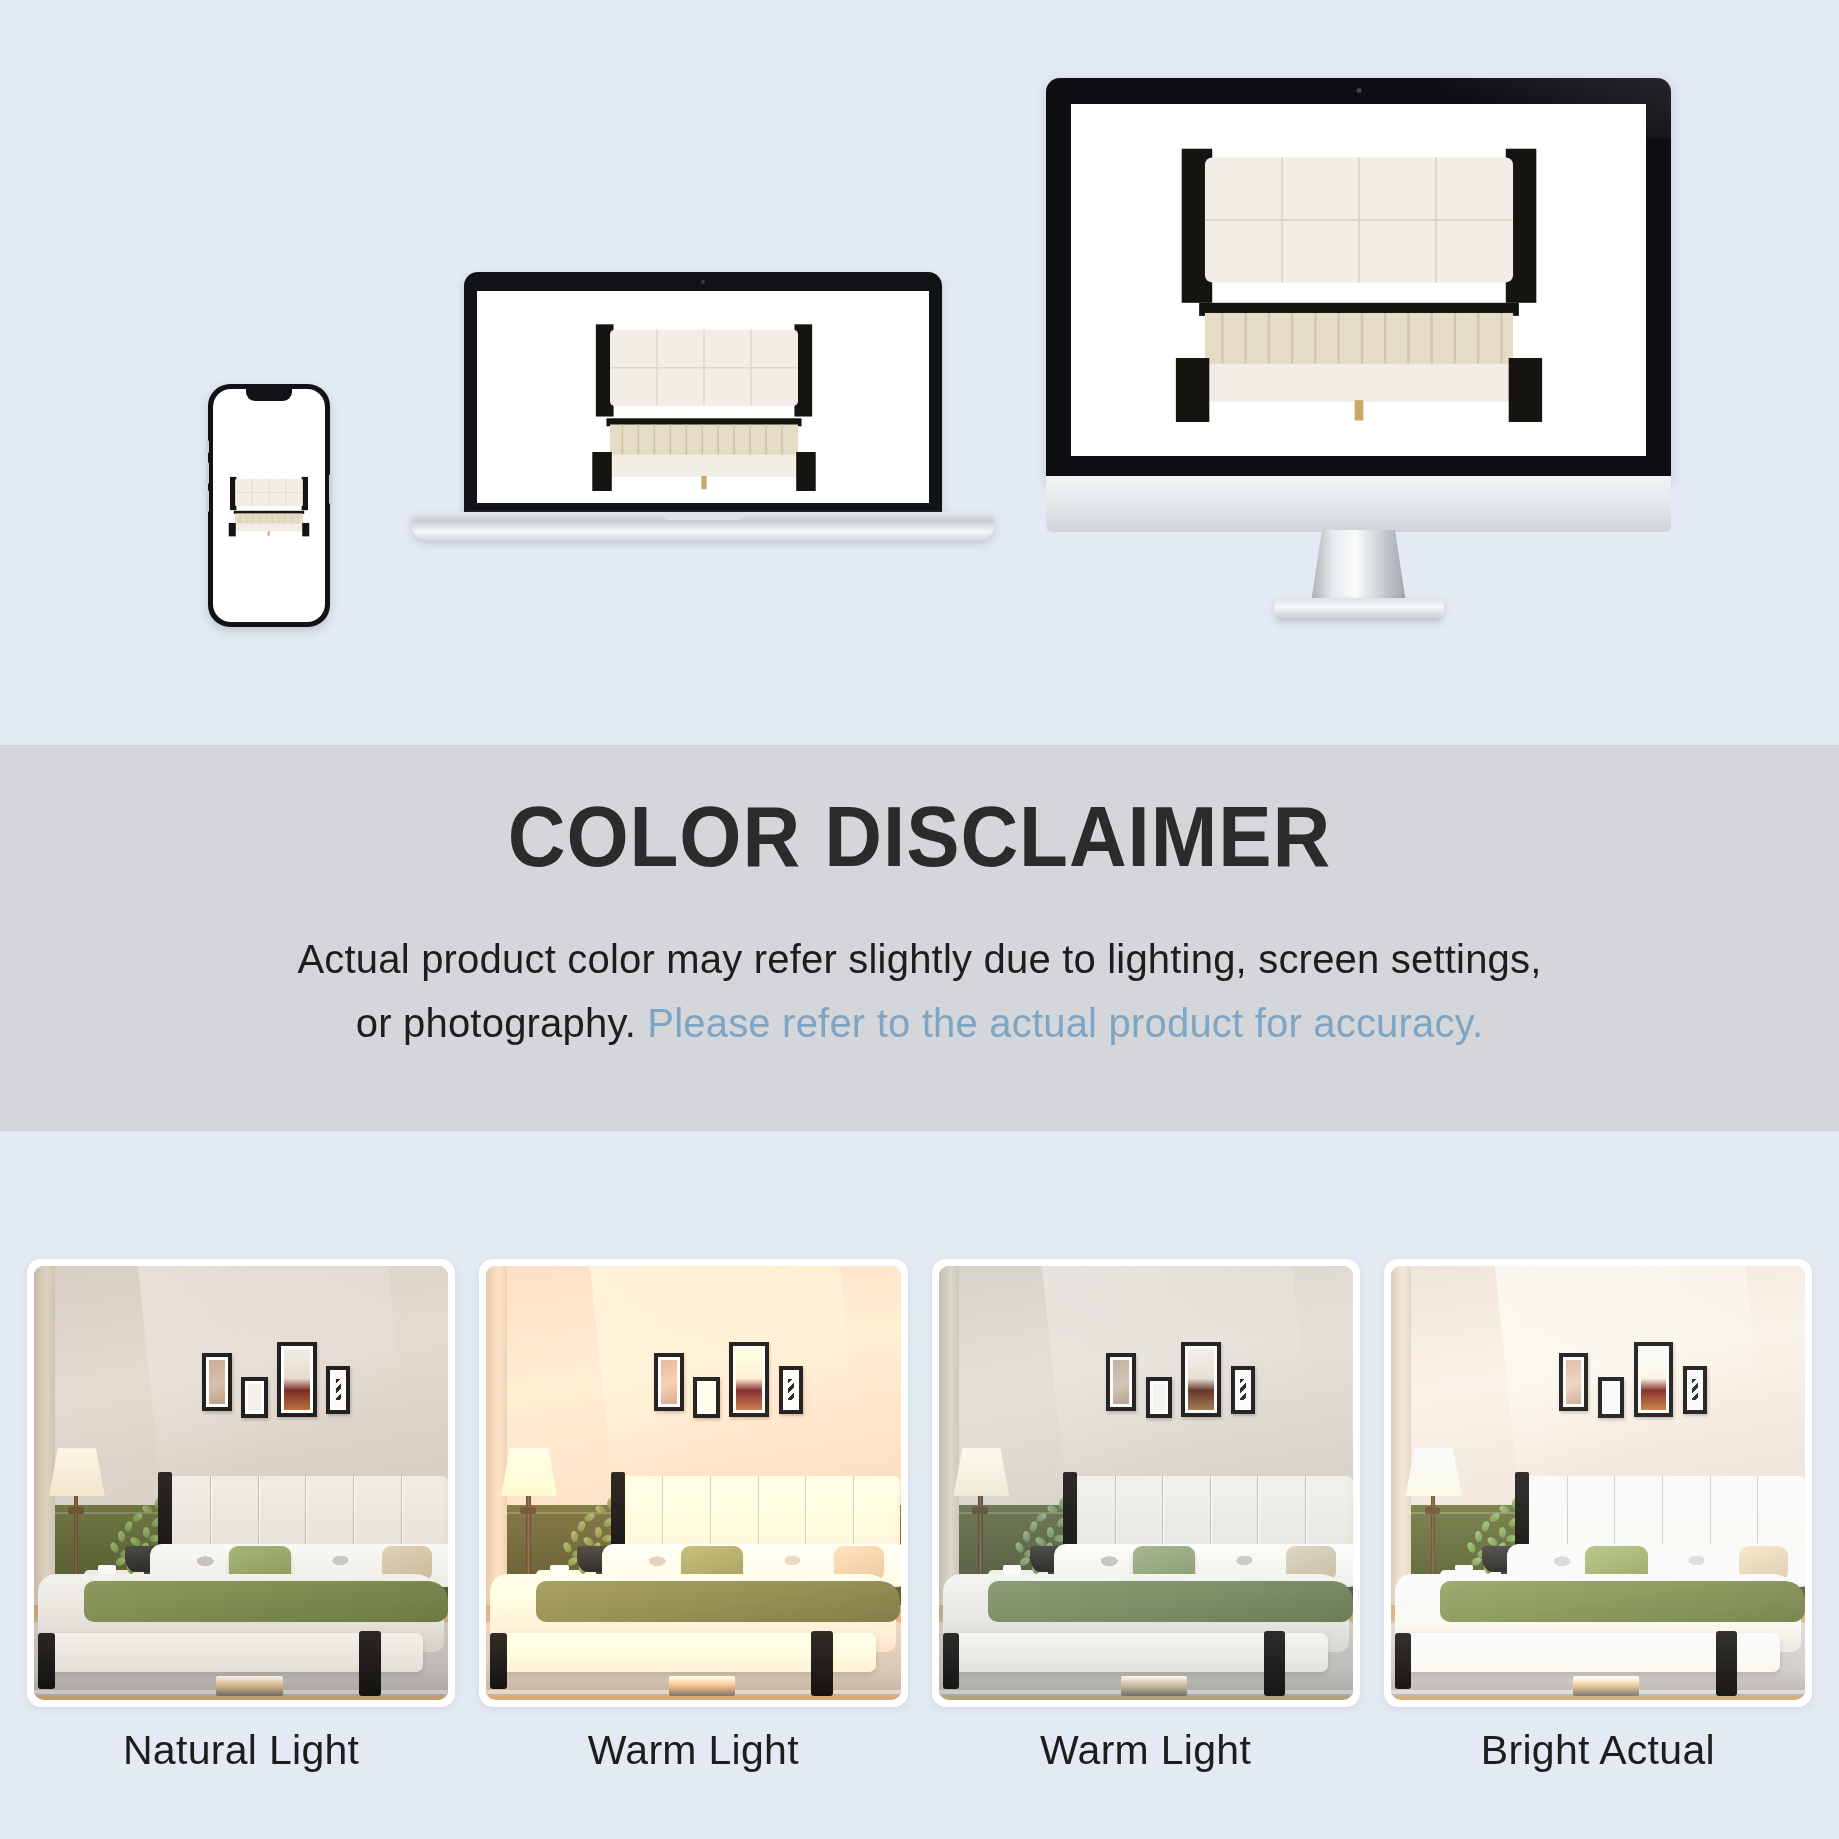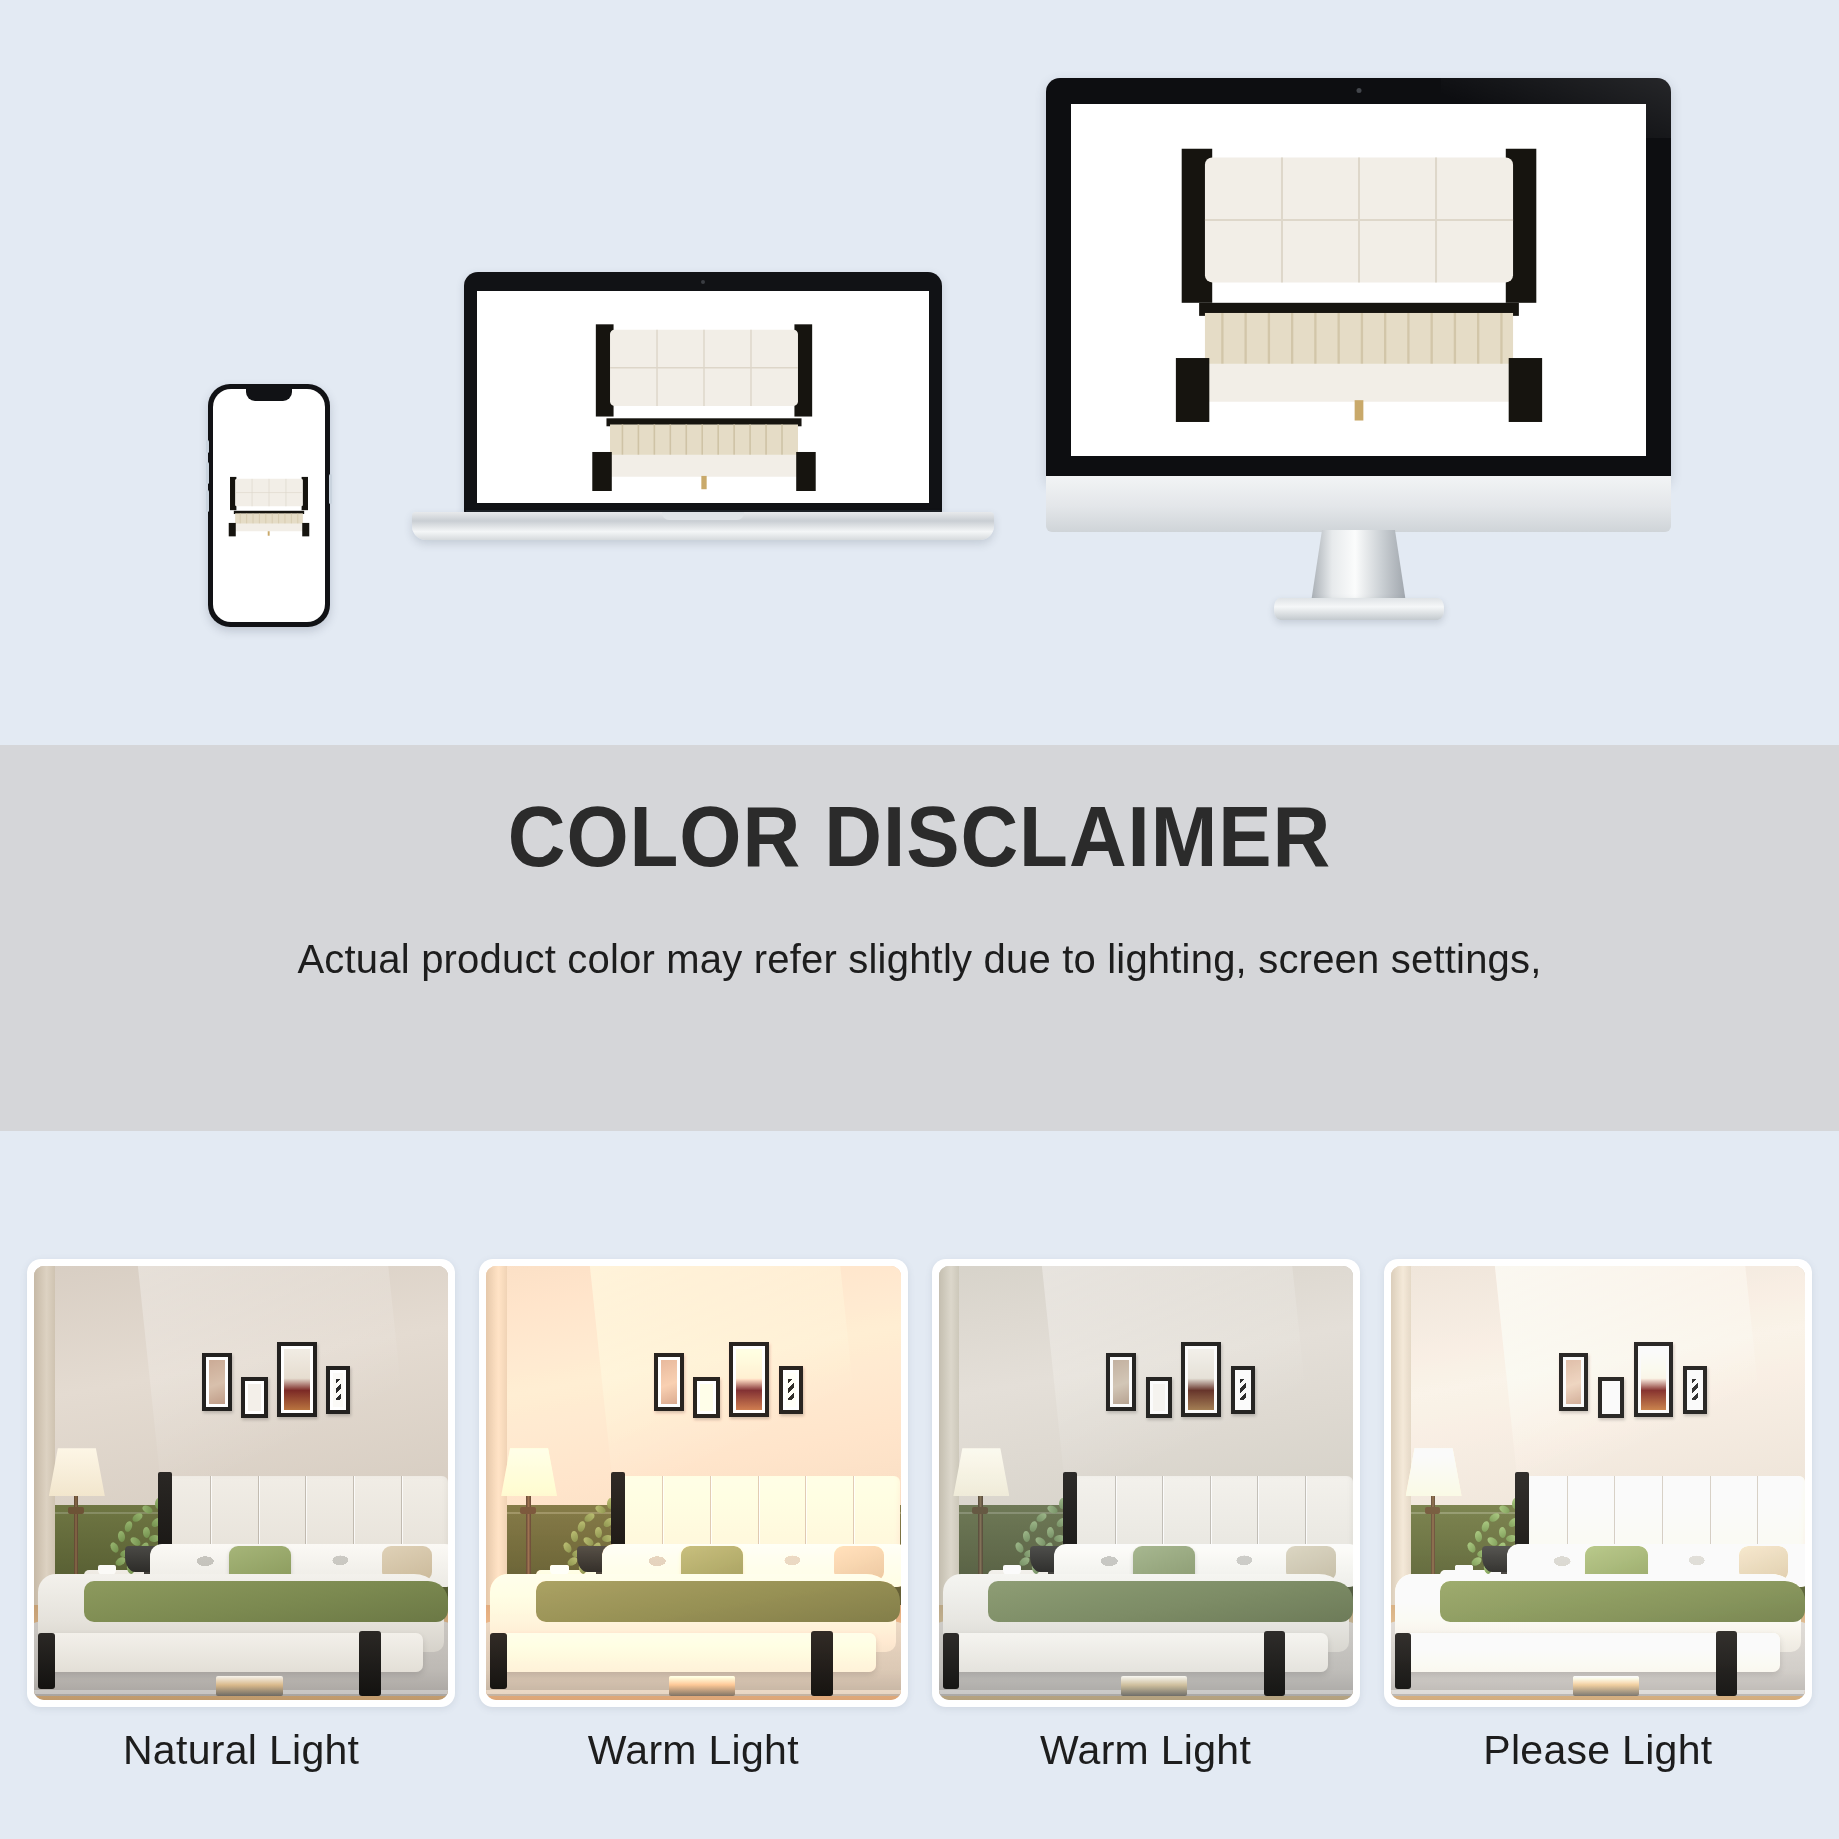--- a/index.html
+++ b/index.html
@@ -390,20 +390,21 @@
       <div class="monitor-chin"></div>
       <div class="monitor-neck"></div>
       <div class="monitor-footbase"></div>
     </div>
   </section>
 
   <section class="disclaimer-band">
     <h1 class="disclaimer-title">COLOR DISCLAIMER</h1>
     <div class="disclaimer-lines">
       <div>Actual product color may refer slightly due to lighting, screen settings,</div>
+      <div><span>or photography. </span><span class="accent">Please refer to the actual product for accuracy.</span></div>
     </div>
   </section>
 
   <section class="scenes-band">
     <div class="scene-row">
 
       <div class="scene-card">
         <div class="scene-photo tint-natural">
           <span class="rm-wall-top"></span>
             <span class="rm-wall-sheen"></span>
@@ -717,17 +718,17 @@
           <span class="rm-leg rm-leg-r"></span>
           <span class="rm-books"></span>
         </div>
       </div>
     </div>
 
     <div class="caption-row">
       <div class="caption-cell">Natural Light</div>
       <div class="caption-cell">Warm Light</div>
       <div class="caption-cell">Warm Light</div>
-      <div class="caption-cell">Please Light</div>
+      <div class="caption-cell">Bright Actual</div>
     </div>
   </section>
 
 </div>
 
 </body></html>

